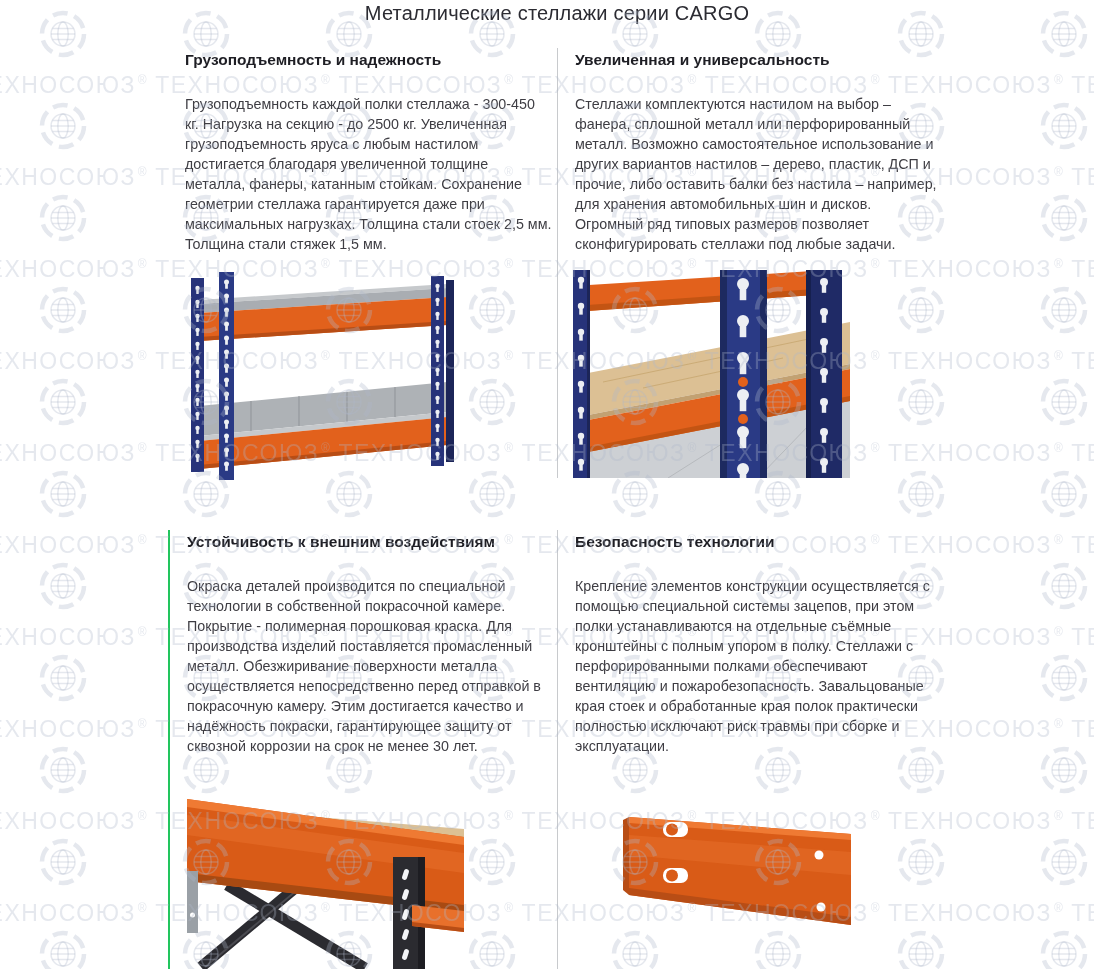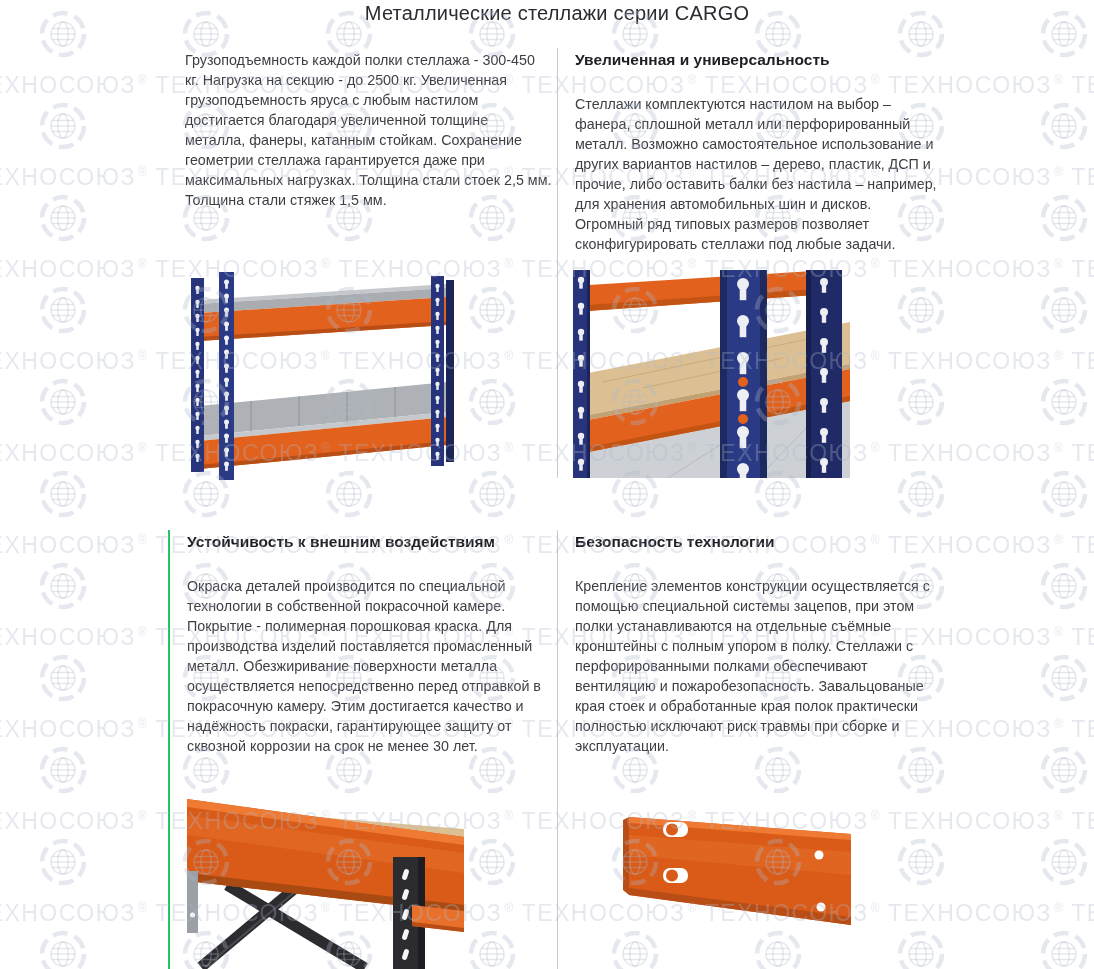--- a/index.html
+++ b/index.html
@@ -57,20 +57,21 @@
     </symbol>
   </defs>
 </svg>
 
 <div class="page">
   <main class="content">
 
     <h1 class="page-title">Металлические стеллажи серии CARGO</h1>
 
     <section class="cell c1">
+      <h2>Грузоподъемность и надежность</h2>
       <p>Грузоподъемность каждой полки стеллажа - 300-450 кг. Нагрузка на секцию - до 2500 кг. Увеличенная грузоподъемность яруса с любым настилом достигается благодаря увеличенной толщине металла, фанеры, катанным стойкам. Сохранение геометрии стеллажа гарантируется даже при максимальных нагрузках. Толщина стали стоек 2,5 мм. Толщина стали стяжек 1,5 мм.</p>
       <figure>
         <svg viewBox="0 0 277 210" width="277" height="210">
           <g>
             <polygon points="14,30 262,14 262,18 14,34" fill="#c6c9cc"></polygon>
             <polygon points="14,34 262,18 262,27 14,43" fill="#a9adb2"></polygon>
             <polygon points="14,43 262,27 262,55 14,71" fill="#e2611c"></polygon>
             <polygon points="14,67 262,51 262,55 14,71" fill="#b84d15"></polygon>
           </g>
           <g>

